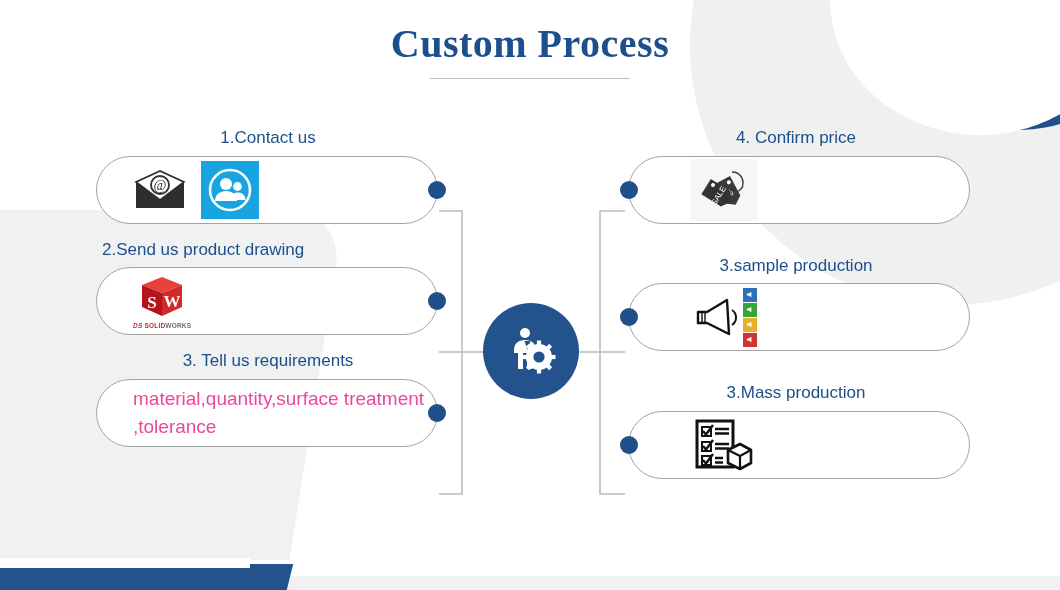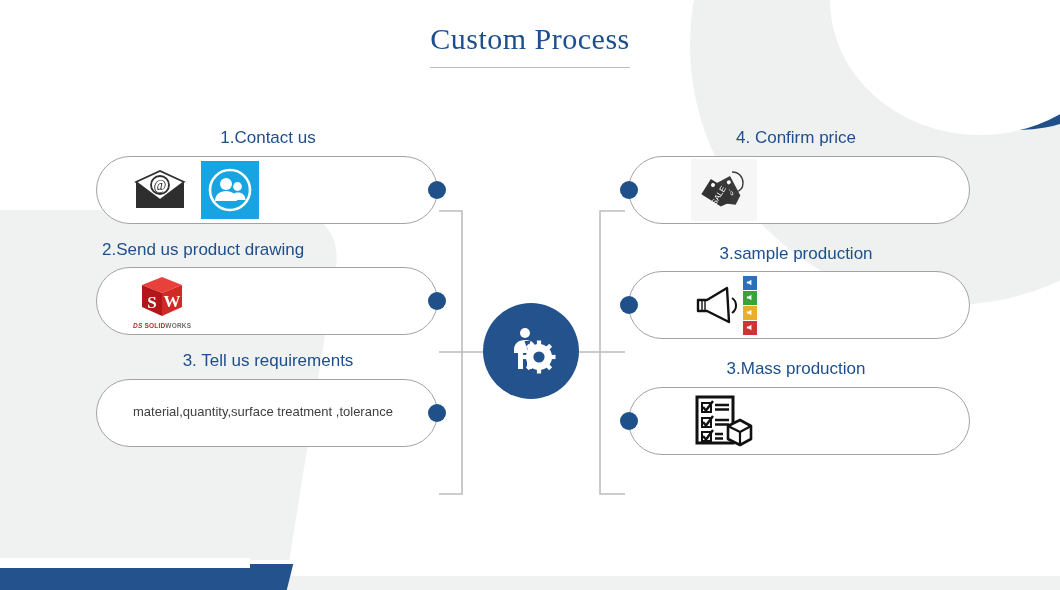--- a/index.html
+++ b/index.html
@@ -87,22 +87,22 @@
   
   .header {
     position: absolute;
     top: 22px;
     left: 0;
     width: 100%;
     text-align: center;
   }
   .title {
     font-family: "Liberation Serif", serif;
-    font-weight: normal;
-    font-size: 30px;
+    font-weight: bold;
+    font-size: 40px;
     color: #1d4f8c;
     letter-spacing: 0.5px;
     line-height: 1.1;
   }
   .title-rule {
     width: 200px;
     height: 1px;
     background: #bdbdbd;
     margin: 12px auto 0 auto;
   }
@@ -110,21 +110,21 @@
   
   .col {
     position: absolute;
     width: 400px;
   }
   .col-left  { left: 68px;  top: 128px; }
   .col-right { left: 596px; top: 128px; }
 
   .step { position: relative; }
   .step-left  { margin-bottom: 16px; }
-  .step-right { margin-bottom: 20px; }
+  .step-right { margin-bottom: 32px; }
 
   .step-title {
     font-size: 17px;
     color: #1d4f8c;
     line-height: 1.15;
     margin: 0 0 8px 0;
     padding: 0 34px;
   }
   .step-left .step-title  { text-align: left; }
   .step-right .step-title { text-align: left; }
@@ -146,22 +146,22 @@
 
   .pill-icons {
     display: flex;
     align-items: center;
     gap: 14px;
     padding-left: 36px;
   }
   .pill-right .pill-icons { padding-left: 62px; }
 
   .pill-text {
-    font-size: 13px;
-    color: #404040;
+    font-size: 19px;
+    color: #ec4899;
     line-height: 1.45;
     padding-left: 36px;
   }
 
   
   .dot {
     position: absolute;
     width: 18px;
     height: 18px;
     border-radius: 50%;

